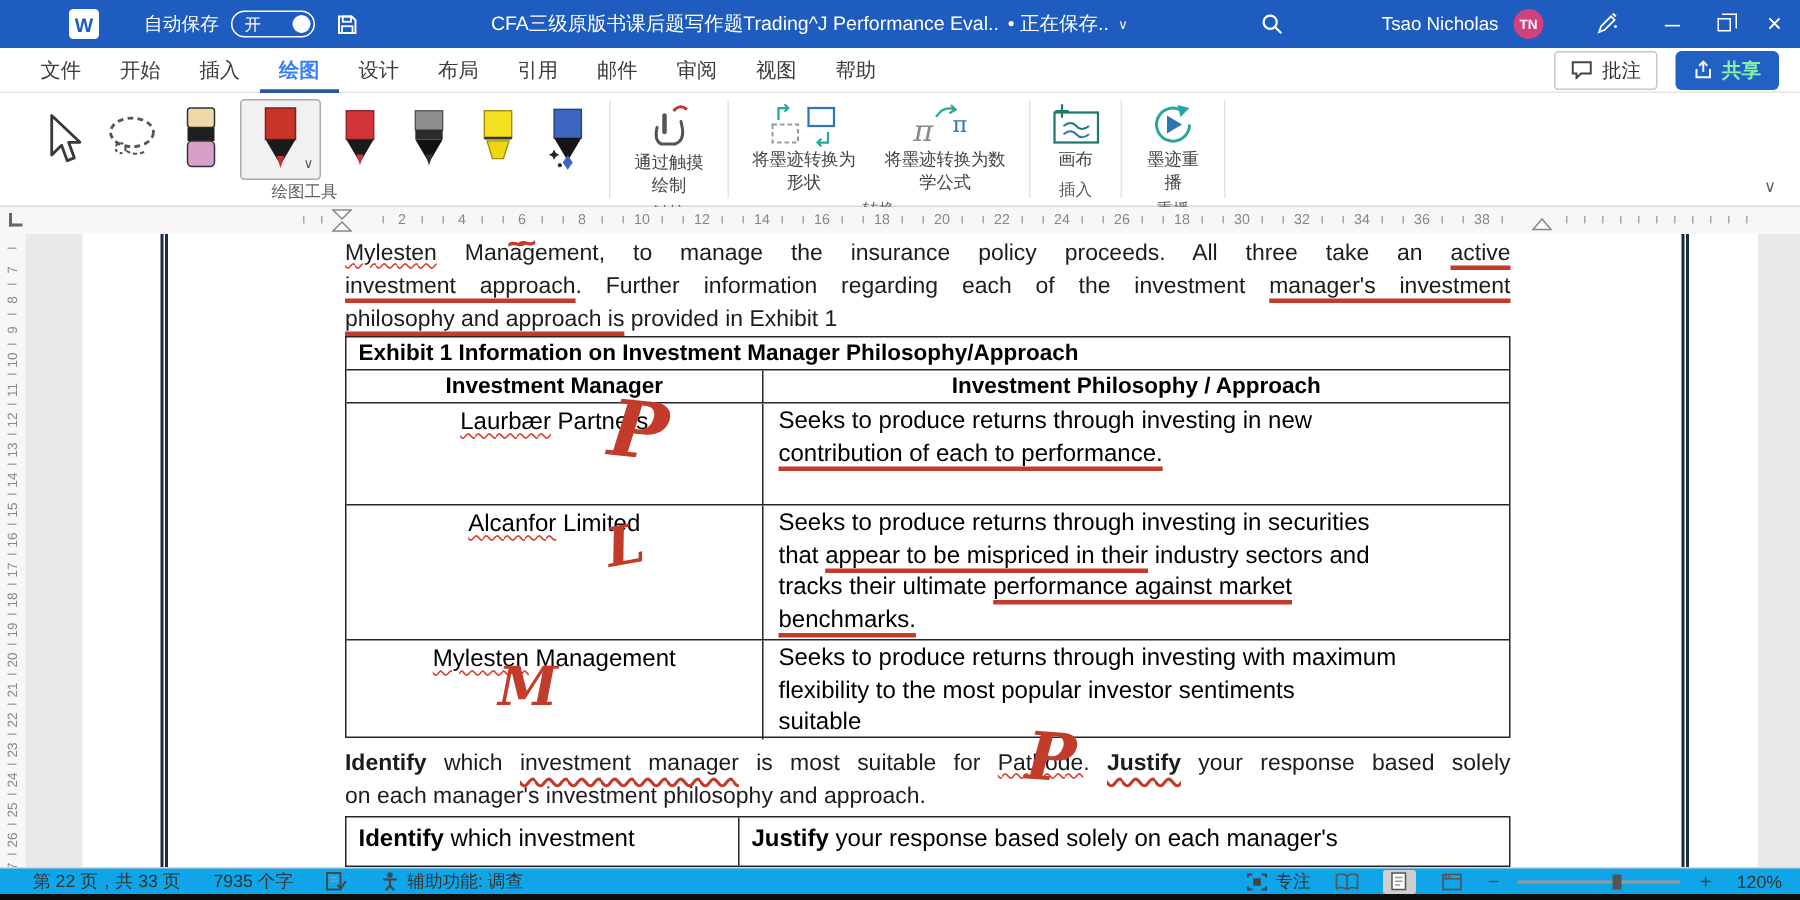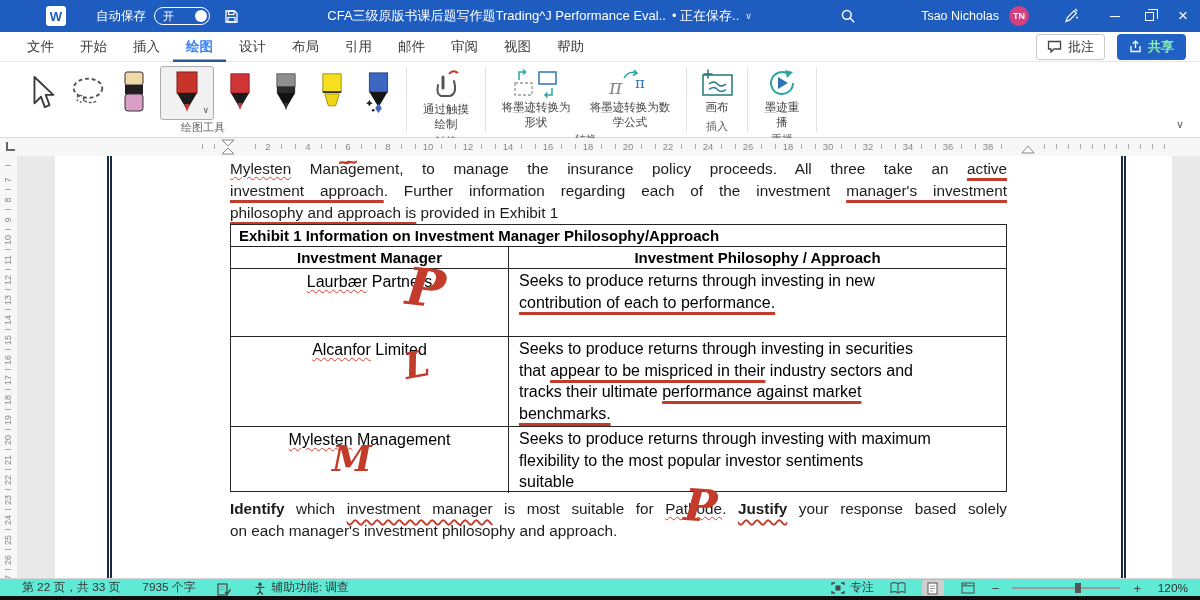--- a/index.html
+++ b/index.html
@@ -83,21 +83,21 @@
   .c2{padding:1px 8px 0 10px;}
   .c2 .tline{line-height:21.6px;}
 
   .para2{position:absolute;left:230px;top:342px;width:777px;}
   .tbl2{position:absolute;left:230px;top:388px;width:777px;border:1.5px solid #262626;background:#fff;}
   .tbl2 .grid2{grid-template-columns:262px 1fr;}
   .tbl2 .cc{padding:4px 8px 6px;min-height:28px;}
   .tbl2 .cc:first-child{border-right:1px solid #262626;}
 
   
-  #status{position:absolute;left:0;bottom:4px;width:1200px;height:18px;background:#5eead4;border-top:1px solid #d5d5d5;display:flex;align-items:flex-end;font-size:11.8px;color:#333;}
+  #status{position:absolute;left:0;bottom:4px;width:1200px;height:18px;background:#0ea5e9;border-top:1px solid #d5d5d5;display:flex;align-items:center;font-size:11.8px;color:#333;}
   #status .sitem{margin-left:22px;display:flex;align-items:center;gap:5px;cursor:pointer;white-space:nowrap;}
   .sright{margin-left:auto;margin-right:12px;display:flex;align-items:center;gap:13px;}
   .viewbtn{display:flex;align-items:center;justify-content:center;width:22px;height:16px;cursor:pointer;border-radius:2px;}
   .viewbtn.selected{background:#cfcfcf;}
   .ztrack{width:108px;height:2px;background:#9a9a9a;position:relative;cursor:pointer;}
   .zthumb{position:absolute;left:58%;top:-4px;width:6px;height:10px;background:#555;}
   .zsign{font-size:13px;color:#444;cursor:pointer;}
   #blackbar{position:absolute;left:0;bottom:0;width:1200px;height:4px;background:#0d0d0d;}
 </style>
 </head>
@@ -489,20 +489,30 @@
             <div class="tline"><span>suitable</span></div>
           </div>
       </div>
     </div>
 
     <div class="para2 para-just" style="font-size:15.3px;color:#1c1c1c;">
         <div class="tline"><span class="seg-b">Identify</span><span> which </span><span class="u-wave">investment manager</span><span> is most suitable for </span><span class="u-spell">Pathode</span><span>. </span><span class="seg-b u-wave">Justify</span><span> your response based solely</span></div>
         <div class="tline"><span>on each manager's investment philosophy and approach.</span></div>
       </div>
 
+    <div class="tbl2">
+      <div class="grid2">
+        <div class="cc">
+            <div class="tline"><span class="seg-b">Identify</span><span> which investment</span></div>
+          </div>
+        <div class="cc">
+            <div class="tline"><span class="seg-b">Justify</span><span> your response based solely on each manager's</span></div>
+          </div>
+      </div>
+    </div>
 
     <div id="inklayer" style="position:absolute;inset:0;pointer-events:none;">
         <div class="ink-letter" style="left: 406px; top: 106px; font-size: 52px; transform: rotate(6deg);">P</div>
         <div class="ink-letter" style="left: 404px; top: 190px; font-size: 36px; transform: rotate(-10deg);">L</div>
         <div class="ink-letter" style="left: 332px; top: 284px; font-size: 36px; transform: rotate(0deg);">M</div>
         <div class="ink-letter" style="left: 684px; top: 328px; font-size: 44px; transform: rotate(4deg);">P</div>
       </div>
   </div>
 
   <div id="status">

